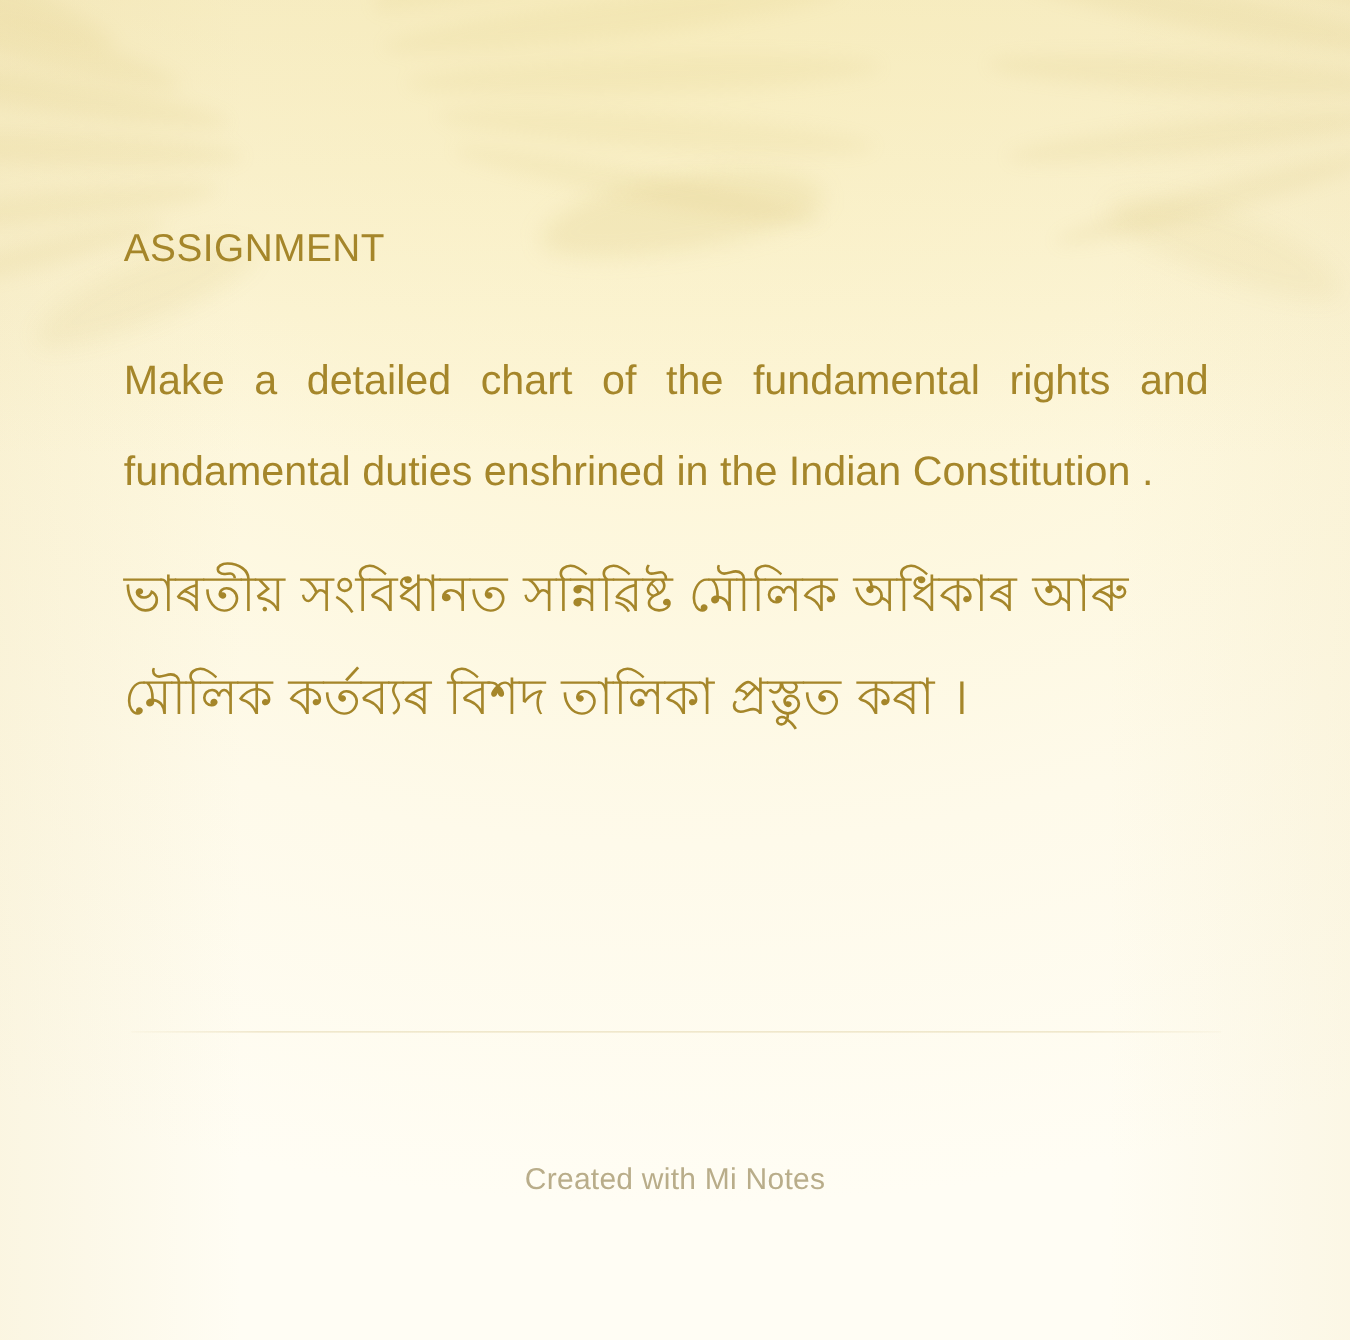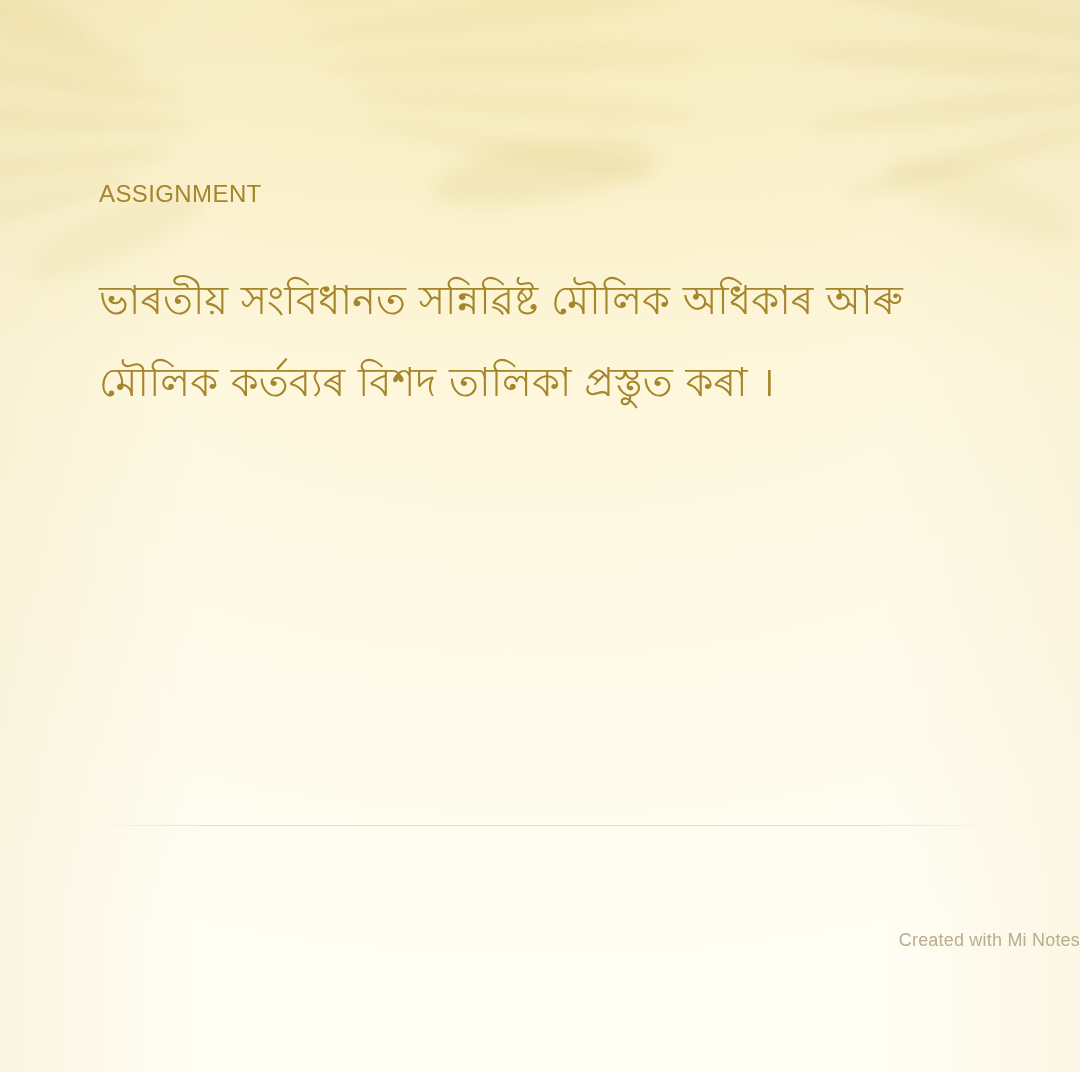--- a/index.html
+++ b/index.html
@@ -52,21 +52,21 @@
 
   
   .content {
     position: absolute;
     left: 99px;
     top: 180px;
     width: 880px;
   }
 
   .title {
-    font-size: 24px;
+    font-size: 31px;
     letter-spacing: 0.4px;
     color: #a5862a;
     line-height: 1.2;
     margin-bottom: 50px;
   }
 
   .para-en {
     font-size: 33px;
     line-height: 73px;
     color: #a5862a;
@@ -91,22 +91,22 @@
     width: 872px;
     height: 1px;
     background: linear-gradient(to right, rgba(196,170,96,0.05), rgba(196,170,96,0.33) 12%, rgba(196,170,96,0.33) 88%, rgba(196,170,96,0.05));
   }
 
   .footer {
     position: absolute;
     left: 0;
     top: 930px;
     width: 1080px;
-    text-align: right;
-    font-size: 18px;
+    text-align: center;
+    font-size: 24px;
     color: #b9ad8a;
     letter-spacing: 0.2px;
   }
 </style>
 </head>
 <body>
 
 <div id="note-card">
 
   <div>
@@ -143,20 +143,21 @@
 
     <div class="leaf" style="left:430px; top:140px; width:230px; height:60px; transform:rotate(-9deg);"></div>
     <div class="leaf" style="left:20px; top:210px; width:190px; height:48px; transform:rotate(-22deg); opacity:.7;"></div>
     <div class="leaf" style="left:880px; top:170px; width:200px; height:52px; transform:rotate(20deg); opacity:.6;"></div>
   </div>
 
   <div class="vignette"></div>
 
   <div class="content">
     <div class="title">ASSIGNMENT</div>
+    <div class="para-en">Make a detailed chart of the fundamental rights and fundamental duties enshrined in the Indian Constitution .</div>
     <div class="para-as">ভাৰতীয় সংবিধানত সন্নিৱিষ্ট মৌলিক অধিকাৰ আৰু মৌলিক কৰ্তব্যৰ বিশদ তালিকা প্ৰস্তুত কৰা ।</div>
   </div>
 
   <div class="divider"></div>
 
   <div class="footer">Created with Mi Notes</div>
 
 </div>
 
 </body></html>

